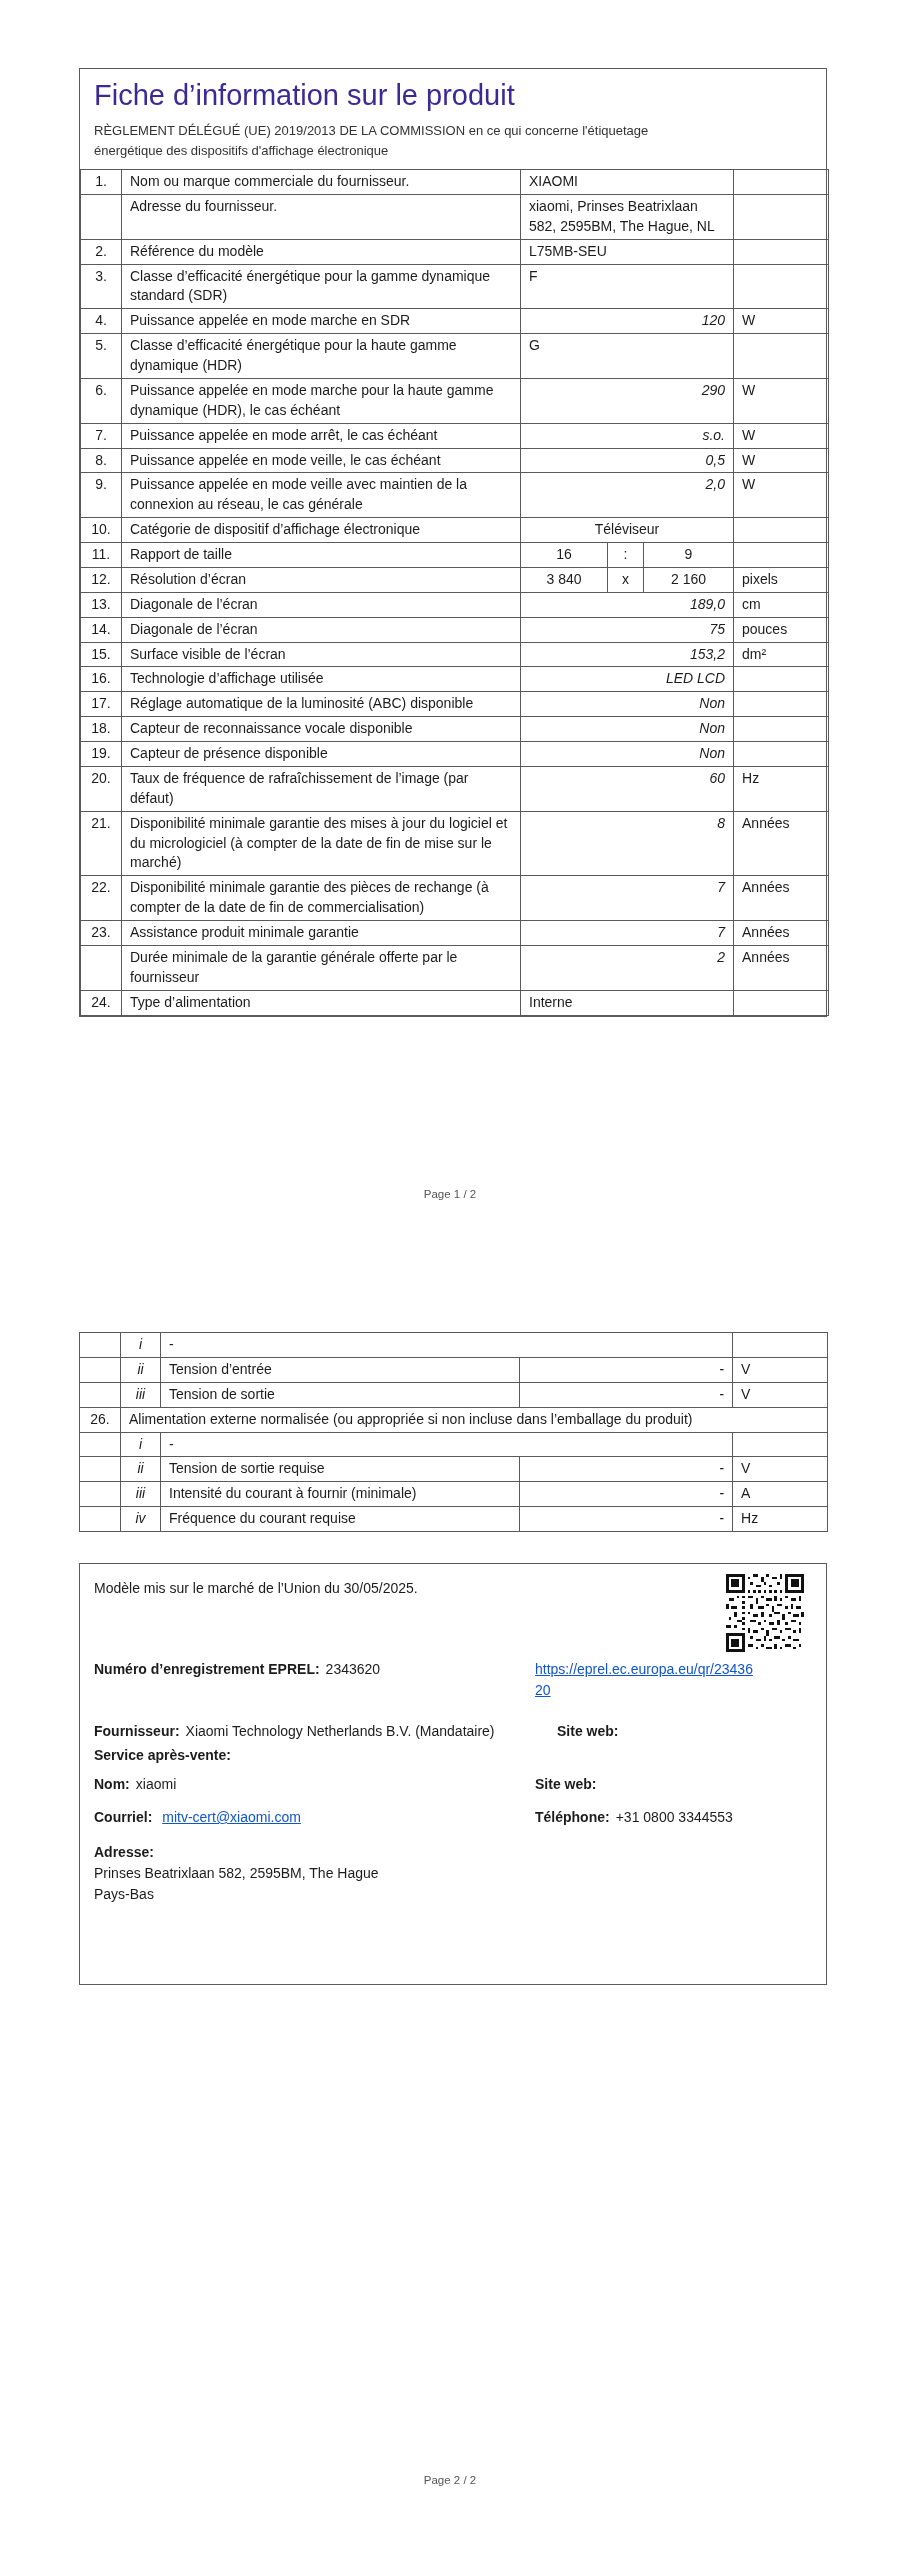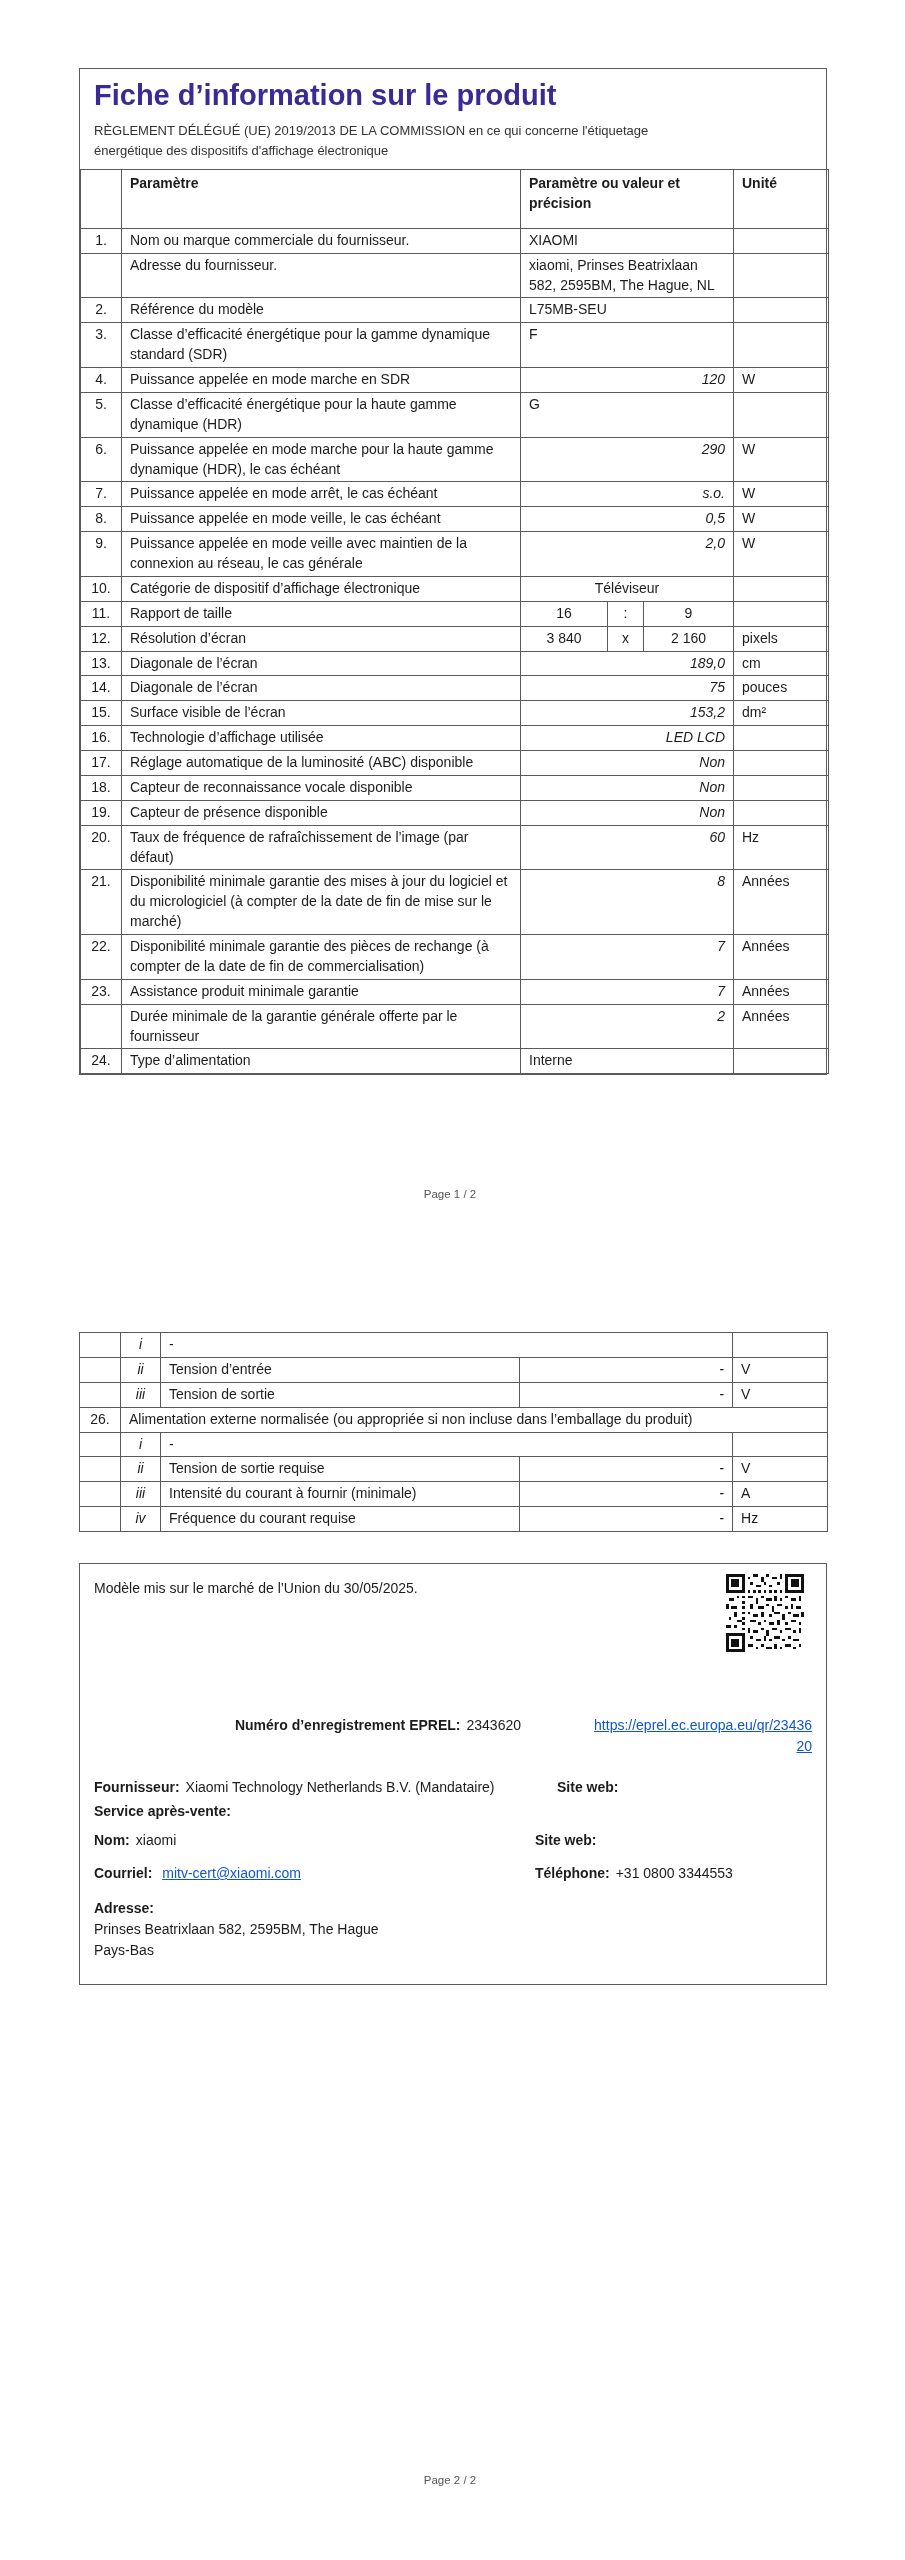--- a/index.html
+++ b/index.html
@@ -20,21 +20,21 @@
   
   .box1{
     position:absolute;left:79px;top:68px;width:748px;
     border:1px solid var(--border);
     box-sizing:border-box;
     background:#fff;
   }
   .title-block{padding:10px 14px 9px 14px;}
   .doc-title{
     margin:0 0 9px 0;
-    font-size:29px;font-weight:bold;
+    font-size:29px;font-weight:normal;
     color:var(--title-color);
     letter-spacing:0px;
   }
   .doc-subtitle{
     margin:0;max-width:614px;
     font-size:13px;line-height:1.5;color:#333;
   }
   
   table.fiche{
     width:100%;
@@ -72,21 +72,21 @@
   .box3{
     position:absolute;left:79px;top:1563px;width:748px;height:422px;
     border:1px solid var(--border);
     box-sizing:border-box;
     font-size:14px;line-height:1.5;
   }
   .box3-inner{position:relative;height:100%;padding:12px 14px;box-sizing:border-box;}
   .market-date{margin:2px 0 0 0;}
   .qr{position:absolute;top:10px;right:22px;width:78px;height:78px;}
   .info-row{display:grid;grid-template-columns:427px 1fr;column-gap:14px;}
-  .r-eprel{margin-top:116px;text-align:right;}
+  .r-eprel{margin-top:60px;}
   .r-supplier{margin-top:20px;gap:36px;}
   .r-service{margin-top:3px;}
   .r-nom{margin-top:8px;}
   .r-courriel{margin-top:12px;}
   .r-adresse{margin-top:14px;}
   .lbl{font-weight:bold;}
   .val{margin-left:6px;}
   a.lnk,span.lnk{
     color:var(--link-color);
     text-decoration:underline;
@@ -112,26 +112,20 @@
     <table class="fiche">
       <colgroup>
         <col style="width:41px">
           <col style="width:399px">
         <col style="width:87px">
           <col style="width:36px">
           <col style="width:90px">
         <col style="width:95px">
       </colgroup>
       <tbody>
-          <tr>
-        <th></th>
-        <th>Paramètre</th>
-        <th colspan="3">Paramètre ou valeur et précision</th>
-        <th>Unité</th>
-      </tr>
 
       <tr>
         <td class="c-num">1.</td>
         <td>Nom ou marque commerciale du fournisseur.</td>
         <td colspan="3" class="a-left">XIAOMI</td>
         <td></td>
       </tr>
       <tr>
         <td class="c-num"></td>
         <td>Adresse du fournisseur.</td>

